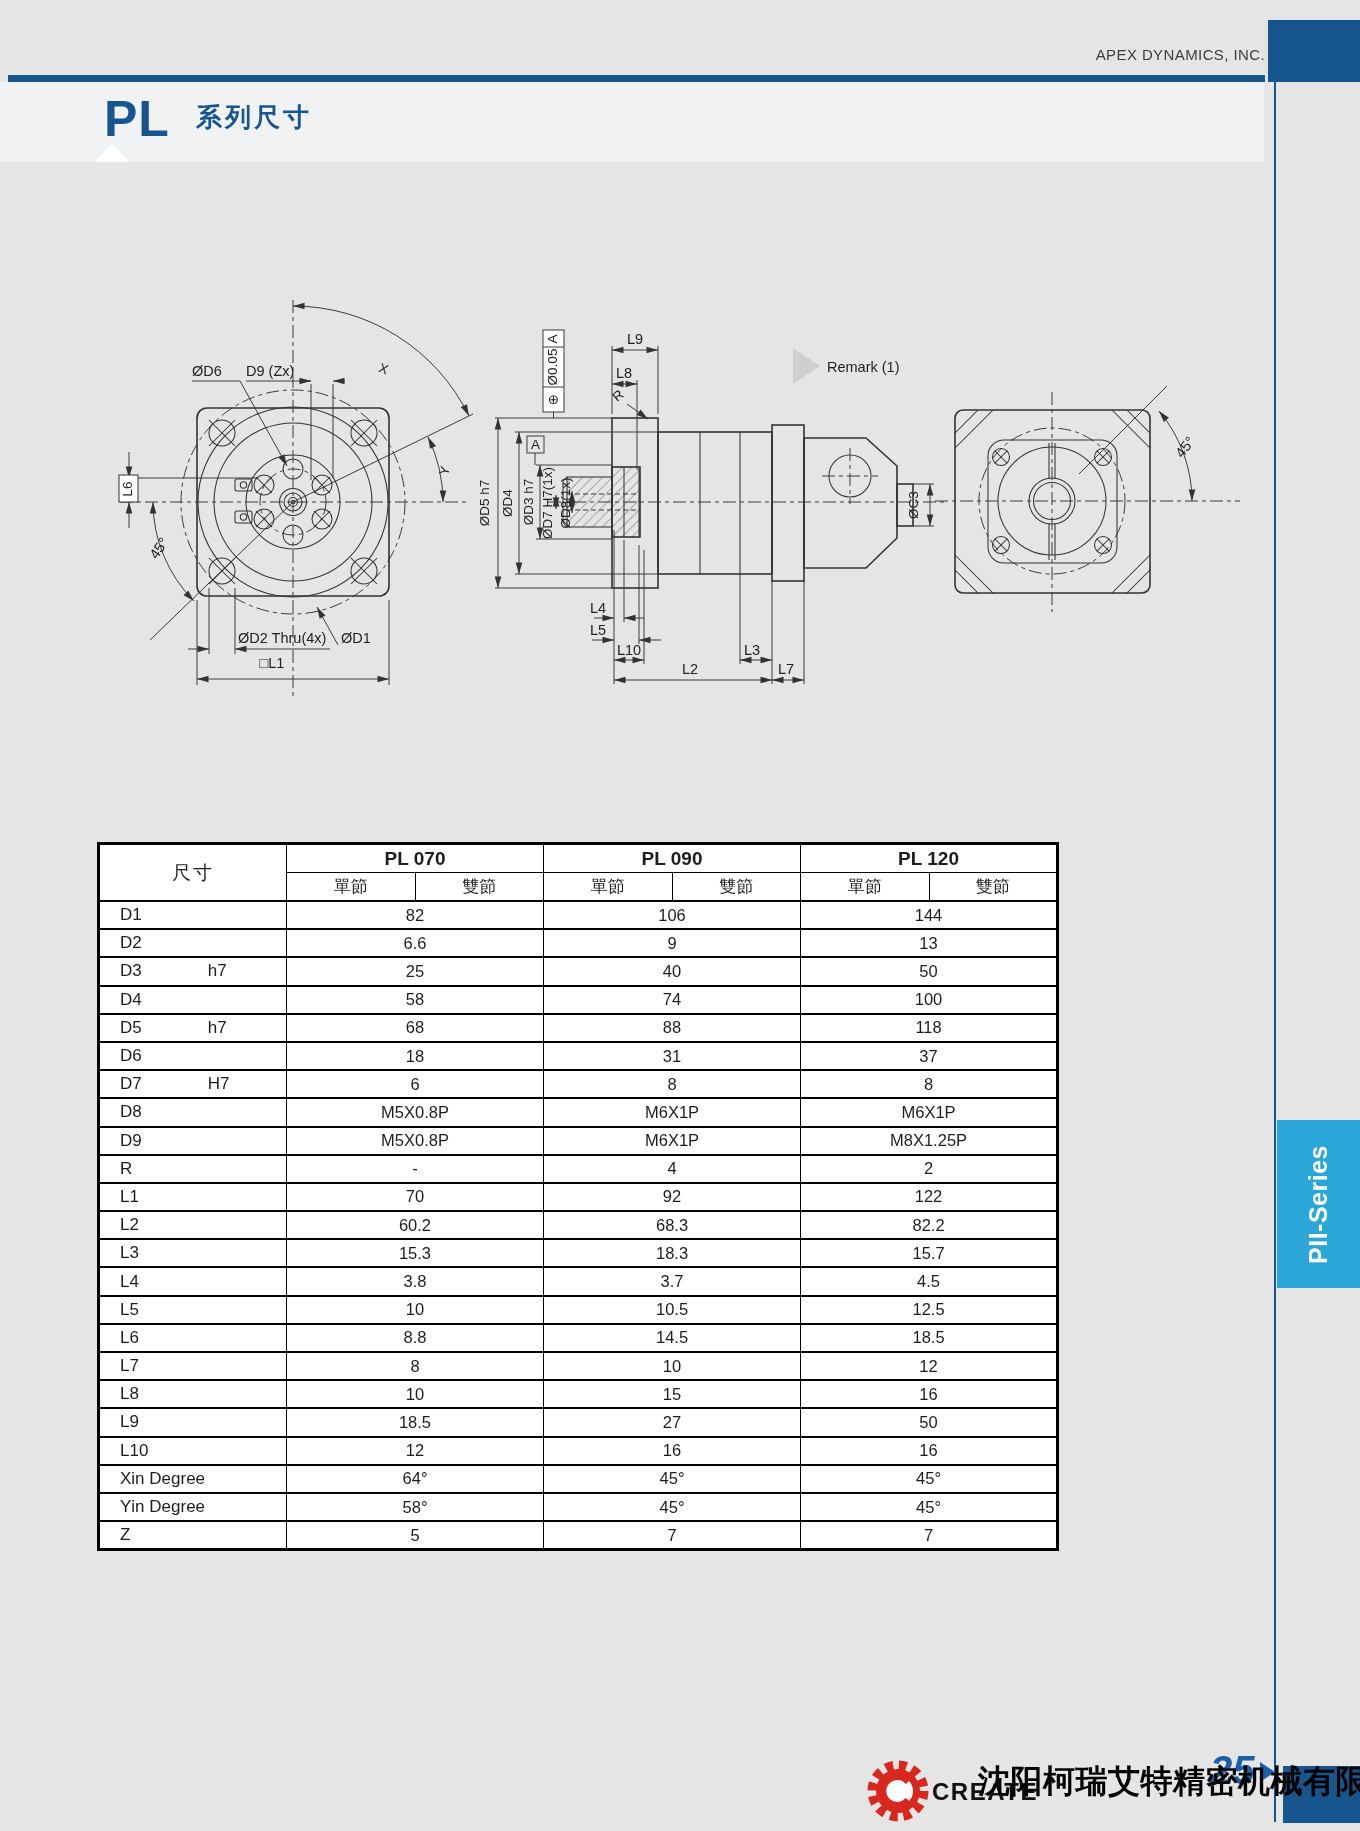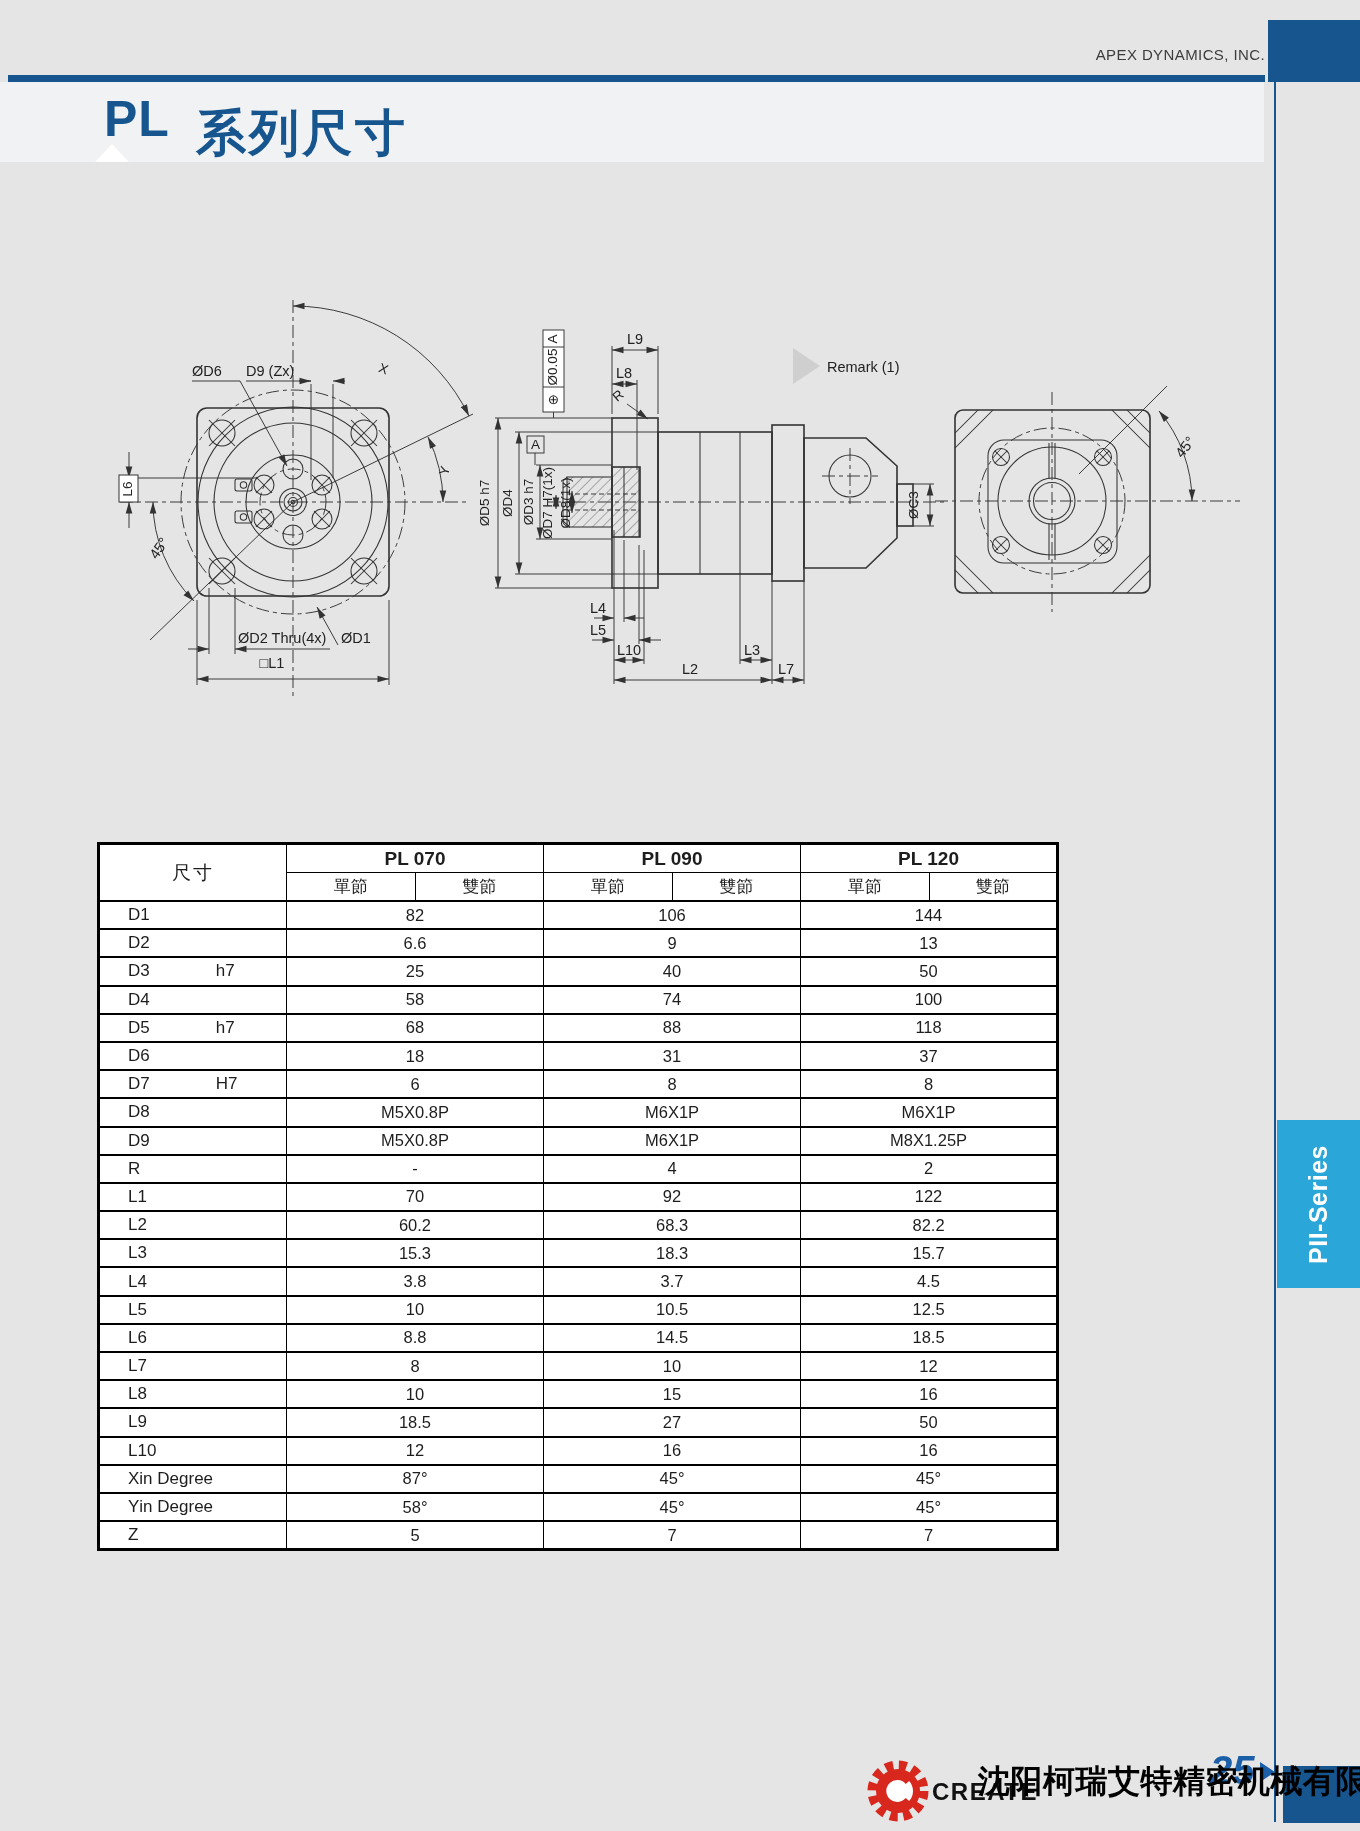--- a/index.html
+++ b/index.html
@@ -4,21 +4,21 @@
 <style>
   html,body{margin:0;padding:0;background:#fff;}
   .page{position:relative;width:1360px;height:1831px;background:#e5e5e5;overflow:hidden;
         font-family:"Liberation Sans",sans-serif;color:#1d1d1d;}
   
   .hdr-company{position:absolute;top:46px;right:95px;font-size:15px;letter-spacing:.4px;color:#3c3c3c;}
   .hdr-bar{position:absolute;left:8px;top:75px;width:1257px;height:7px;background:#17558E;}
   .hdr-corner{position:absolute;left:1268px;top:20px;width:92px;height:62px;background:#17558E;}
   .title-band{position:absolute;left:0;top:82px;width:1264px;height:80px;background:#F0F2F4;}
   .title-pl{position:absolute;left:104px;top:8px;font-size:50px;font-weight:bold;color:#17558E;letter-spacing:1px;}
-  .title-cn{position:absolute;left:196px;top:18px;font-size:50px;font-weight:bold;color:#17558E;letter-spacing:3px;}
+  .title-cn{position:absolute;left:196px;top:18px;font-size:26px;font-weight:bold;color:#17558E;letter-spacing:3px;}
   .title-notch{position:absolute;left:95px;top:62px;width:0;height:0;
                border-left:17px solid transparent;border-right:17px solid transparent;border-bottom:18px solid #fff;}
   
   .vline{position:absolute;left:1274px;top:82px;width:2px;height:1740px;background:#17558E;}
   .side-tab{position:absolute;left:1277px;top:1120px;width:83px;height:168px;background:#2AA6D9;
             display:flex;align-items:center;justify-content:center;}
   .side-tab span{transform:rotate(-90deg);white-space:nowrap;color:#fff;font-weight:bold;
                  font-size:25px;letter-spacing:.5px;}
   
   .drawing{position:absolute;left:70px;top:278px;}
@@ -32,21 +32,21 @@
   
   .tbl-wrap{position:absolute;left:97px;top:842px;}
   table.dims{border-collapse:collapse;table-layout:fixed;width:960px;border:3px solid #000;background:#fff;}
   table.dims th,table.dims td{border:1.8px solid #000;padding:0;text-align:center;vertical-align:middle;}
   table.dims thead th{height:27px;}
   table.dims th.dim{font-size:19px;font-weight:normal;letter-spacing:2px;}
   table.dims th.model{font-size:19px;font-weight:bold;border-bottom-width:1.4px;}
   table.dims th.sub{font-size:17px;font-weight:normal;border-bottom-width:2.6px;}
   table.dims th.s2{border-left-width:1.3px;}
   table.dims tbody td{height:26.2px;font-size:16.5px;border-top-width:2.5px;}
-  table.dims td.lab{text-align:left;padding-left:28px;font-size:17px;}
+  table.dims td.lab{text-align:left;padding-left:20px;font-size:17px;}
   table.dims td.lab .sfx{display:inline-block;}
   table.dims td.lab .sfx.far{margin-left:66px;}
   
   .footnote{position:absolute;left:97px;top:1566px;font-size:17.5px;color:#1c1c1c;letter-spacing:.5px;}
   
   .pageno{position:absolute;left:1210px;top:1748px;font-size:40px;font-weight:bold;font-style:italic;
           color:#1B5FA8;z-index:1;}
   .pageno-arrow{position:absolute;left:1260px;top:1762px;width:0;height:0;z-index:1;
           border-top:10px solid transparent;border-bottom:10px solid transparent;border-left:15px solid #1B5FA8;}
   .ftr-corner{position:absolute;left:1283px;top:1766px;width:77px;height:57px;background:#17558E;z-index:1;}
@@ -473,21 +473,21 @@
             <td class="val" colspan="2">50</td>
           </tr>
           <tr>
             <td class="lab"><span>L10</span></td>
             <td class="val" colspan="2">12</td>
             <td class="val" colspan="2">16</td>
             <td class="val" colspan="2">16</td>
           </tr>
           <tr>
             <td class="lab"><span>X</span><span class="sfx">in Degree</span></td>
-            <td class="val" colspan="2">87°</td>
+            <td class="val" colspan="2">64°</td>
             <td class="val" colspan="2">45°</td>
             <td class="val" colspan="2">45°</td>
           </tr>
           <tr>
             <td class="lab"><span>Y</span><span class="sfx">in Degree</span></td>
             <td class="val" colspan="2">58°</td>
             <td class="val" colspan="2">45°</td>
             <td class="val" colspan="2">45°</td>
           </tr>
           <tr>

